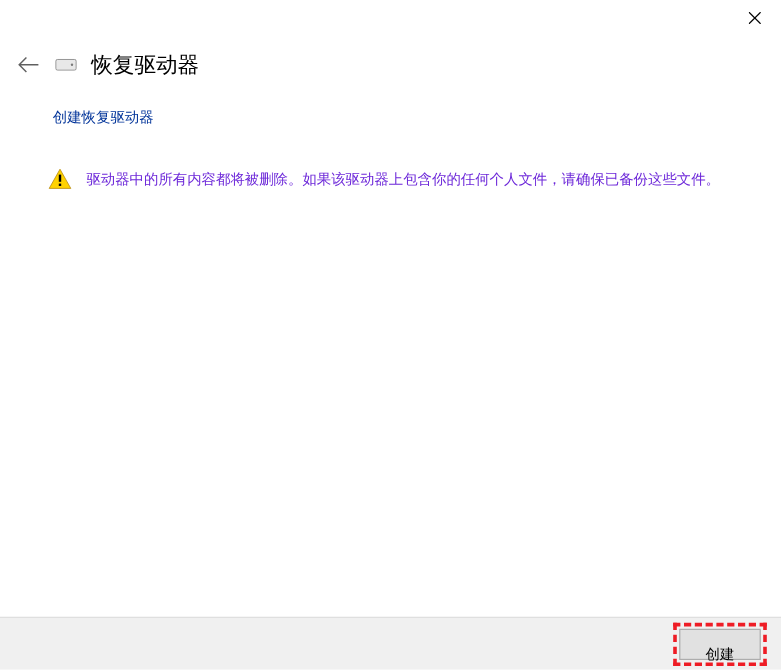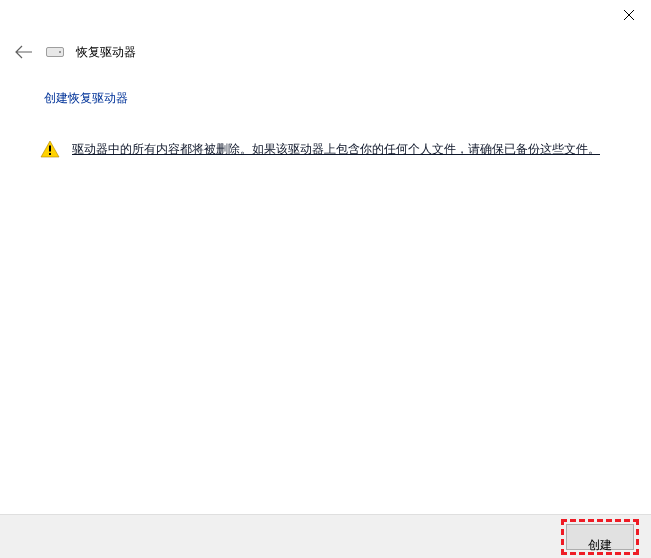--- a/index.html
+++ b/index.html
@@ -53,21 +53,21 @@
       cursor: pointer;
     }
     .drive-icon {
       width: 18px;
       height: 12px;
       display: flex;
       align-items: center;
       justify-content: center;
     }
     .header-text {
-      font-size: 12px;
+      font-size: 18px;
       color: #000;
     }
     .main-title {
       position: absolute;
       top: 90px;
       left: 44px;
       font-size: 12px;
       color: #003399;
       font-weight: normal;
     }
@@ -80,23 +80,22 @@
       align-items: flex-start;
       gap: 12px;
     }
     .warning-icon {
       flex-shrink: 0;
       width: 20px;
       height: 18px;
     }
     .warning-text {
       font-size: 12px;
-      color: #0f172a;
+      color: #6d28d9;
       line-height: 1.6;
-      text-decoration: underline;
     }
     .button-bar {
       position: absolute;
       bottom: 0;
       left: 0;
       right: 0;
       height: 44px;
       background: #f0f0f0;
       border-top: 1px solid #dfdfdf;
       display: flex;

